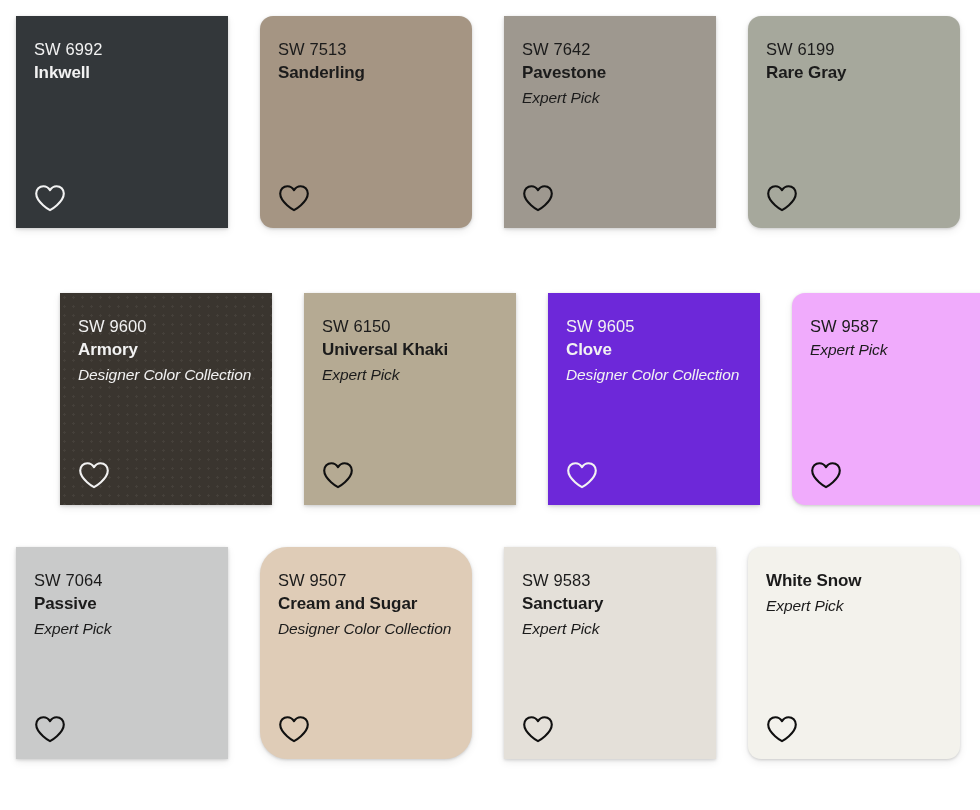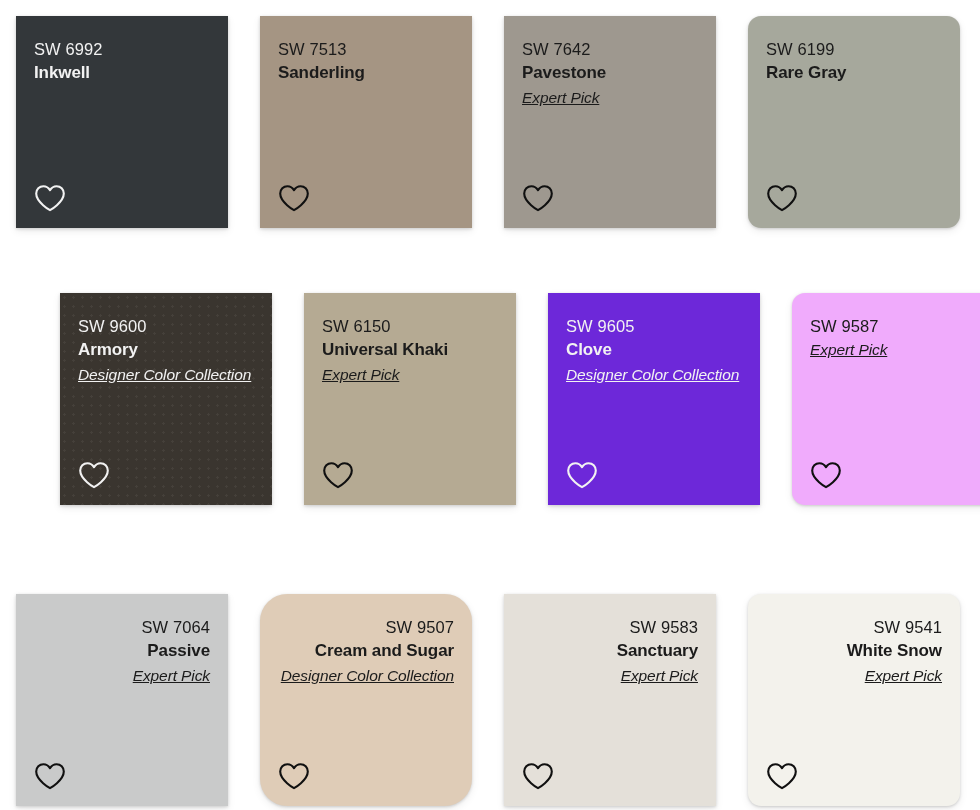--- a/index.html
+++ b/index.html
@@ -33,21 +33,21 @@
     overflow: hidden;
   }
 
   
   .col-1 { left: 16px; }
   .col-2 { left: 260px; }
   .col-3 { left: 504px; }
   .col-4 { left: 748px; border-radius: 13px; }
   .row-1 { top: 16px; }
   .row-2 { top: 293px; margin-left: 44px; }
-  .row-3 { top: 594px; text-align: right; }
+  .row-3 { top: 547px; }
 
   
   .swatch-card.textured::before {
     content: "";
     position: absolute;
     left: 0; top: 0; right: 0; bottom: 0;
     pointer-events: none;
     background-image: radial-gradient(rgba(255,255,255,0.055) 1px, transparent 1.1px);
     background-size: 9px 9px;
   }
@@ -68,21 +68,20 @@
     letter-spacing: -0.1px;
   }
 
   .swatch-tag {
     position: relative;
     font-size: 15.5px;
     font-style: italic;
     font-weight: 400;
     line-height: 1.5;
     letter-spacing: -0.1px;
-    text-decoration: underline;
   }
   .swatch-tag:empty { display: none; }
 
   .favorite-button {
     position: absolute;
     left: 17px;
     bottom: 14px;
     width: 34px;
     height: 32px;
     display: block;
@@ -114,21 +113,21 @@
 <div id="swatch-grid">
     <div class="swatch-card col-1 row-1 on-dark" style="background-color: rgb(51, 55, 58);">
       <div class="swatch-code">SW 6992</div>
       <div class="swatch-name">Inkwell</div>
       <button class="favorite-button">
         <svg viewBox="0 0 34 30" fill="none" stroke-width="2.1" stroke-linecap="round" stroke-linejoin="round" aria-hidden="true">
           <path d="M17 27.2 C17 27.2 3.2 19.4 3.2 10.6 C3.2 6.4 6.4 3.2 10.4 3.2 C13.2 3.2 15.6 4.8 17 7.2 C18.4 4.8 20.8 3.2 23.6 3.2 C27.6 3.2 30.8 6.4 30.8 10.6 C30.8 19.4 17 27.2 17 27.2 Z"></path>
         </svg>
       </button>
     </div>
-    <div class="swatch-card col-2 row-1 on-light" style="background-color: rgb(165, 149, 131);">
+    <div class="swatch-card col-2 row-1 on-light" style="background-color: rgb(165, 149, 131); border-radius: 13px;">
       <div class="swatch-code">SW 7513</div>
       <div class="swatch-name">Sanderling</div>
       <button class="favorite-button">
         <svg viewBox="0 0 34 30" fill="none" stroke-width="2.1" stroke-linecap="round" stroke-linejoin="round" aria-hidden="true">
           <path d="M17 27.2 C17 27.2 3.2 19.4 3.2 10.6 C3.2 6.4 6.4 3.2 10.4 3.2 C13.2 3.2 15.6 4.8 17 7.2 C18.4 4.8 20.8 3.2 23.6 3.2 C27.6 3.2 30.8 6.4 30.8 10.6 C30.8 19.4 17 27.2 17 27.2 Z"></path>
         </svg>
       </button>
     </div>
     <div class="swatch-card col-3 row-1 on-light" style="background-color: rgb(158, 152, 143);">
       <div class="swatch-code">SW 7642</div>
@@ -212,21 +211,20 @@
       <div class="swatch-code">SW 9583</div>
       <div class="swatch-name">Sanctuary</div>
       <div class="swatch-tag">Expert Pick</div>
       <button class="favorite-button">
         <svg viewBox="0 0 34 30" fill="none" stroke-width="2.1" stroke-linecap="round" stroke-linejoin="round" aria-hidden="true">
           <path d="M17 27.2 C17 27.2 3.2 19.4 3.2 10.6 C3.2 6.4 6.4 3.2 10.4 3.2 C13.2 3.2 15.6 4.8 17 7.2 C18.4 4.8 20.8 3.2 23.6 3.2 C27.6 3.2 30.8 6.4 30.8 10.6 C30.8 19.4 17 27.2 17 27.2 Z"></path>
         </svg>
       </button>
     </div>
     <div class="swatch-card col-4 row-3 on-light" style="background-color: rgb(243, 242, 236);">
-      <div class="swatch-code">SW 9541</div>
       <div class="swatch-name">White Snow</div>
       <div class="swatch-tag">Expert Pick</div>
       <button class="favorite-button">
         <svg viewBox="0 0 34 30" fill="none" stroke-width="2.1" stroke-linecap="round" stroke-linejoin="round" aria-hidden="true">
           <path d="M17 27.2 C17 27.2 3.2 19.4 3.2 10.6 C3.2 6.4 6.4 3.2 10.4 3.2 C13.2 3.2 15.6 4.8 17 7.2 C18.4 4.8 20.8 3.2 23.6 3.2 C27.6 3.2 30.8 6.4 30.8 10.6 C30.8 19.4 17 27.2 17 27.2 Z"></path>
         </svg>
       </button>
     </div>
   </div>
 

